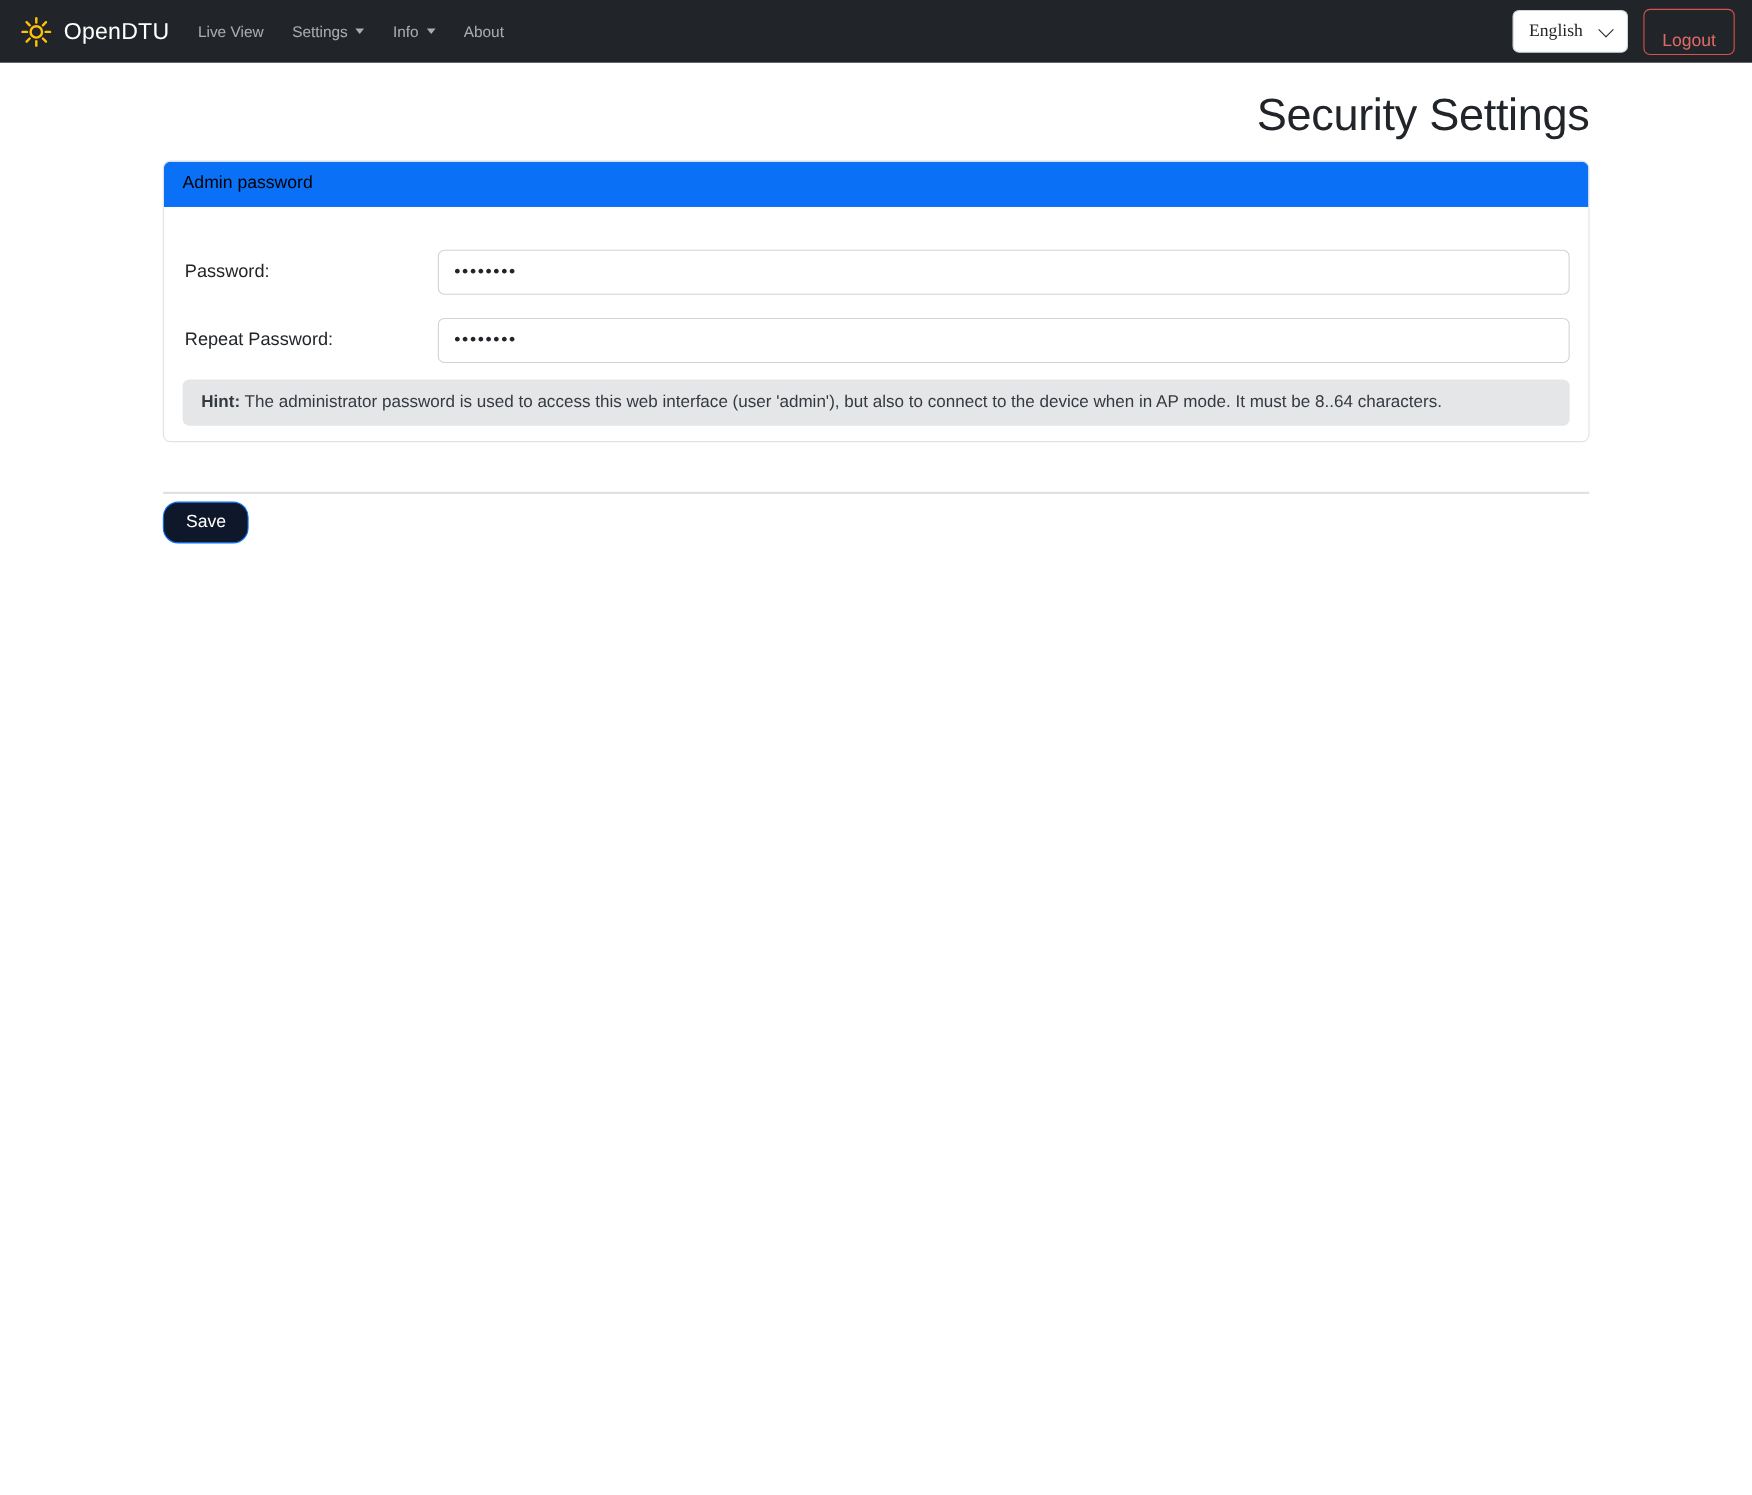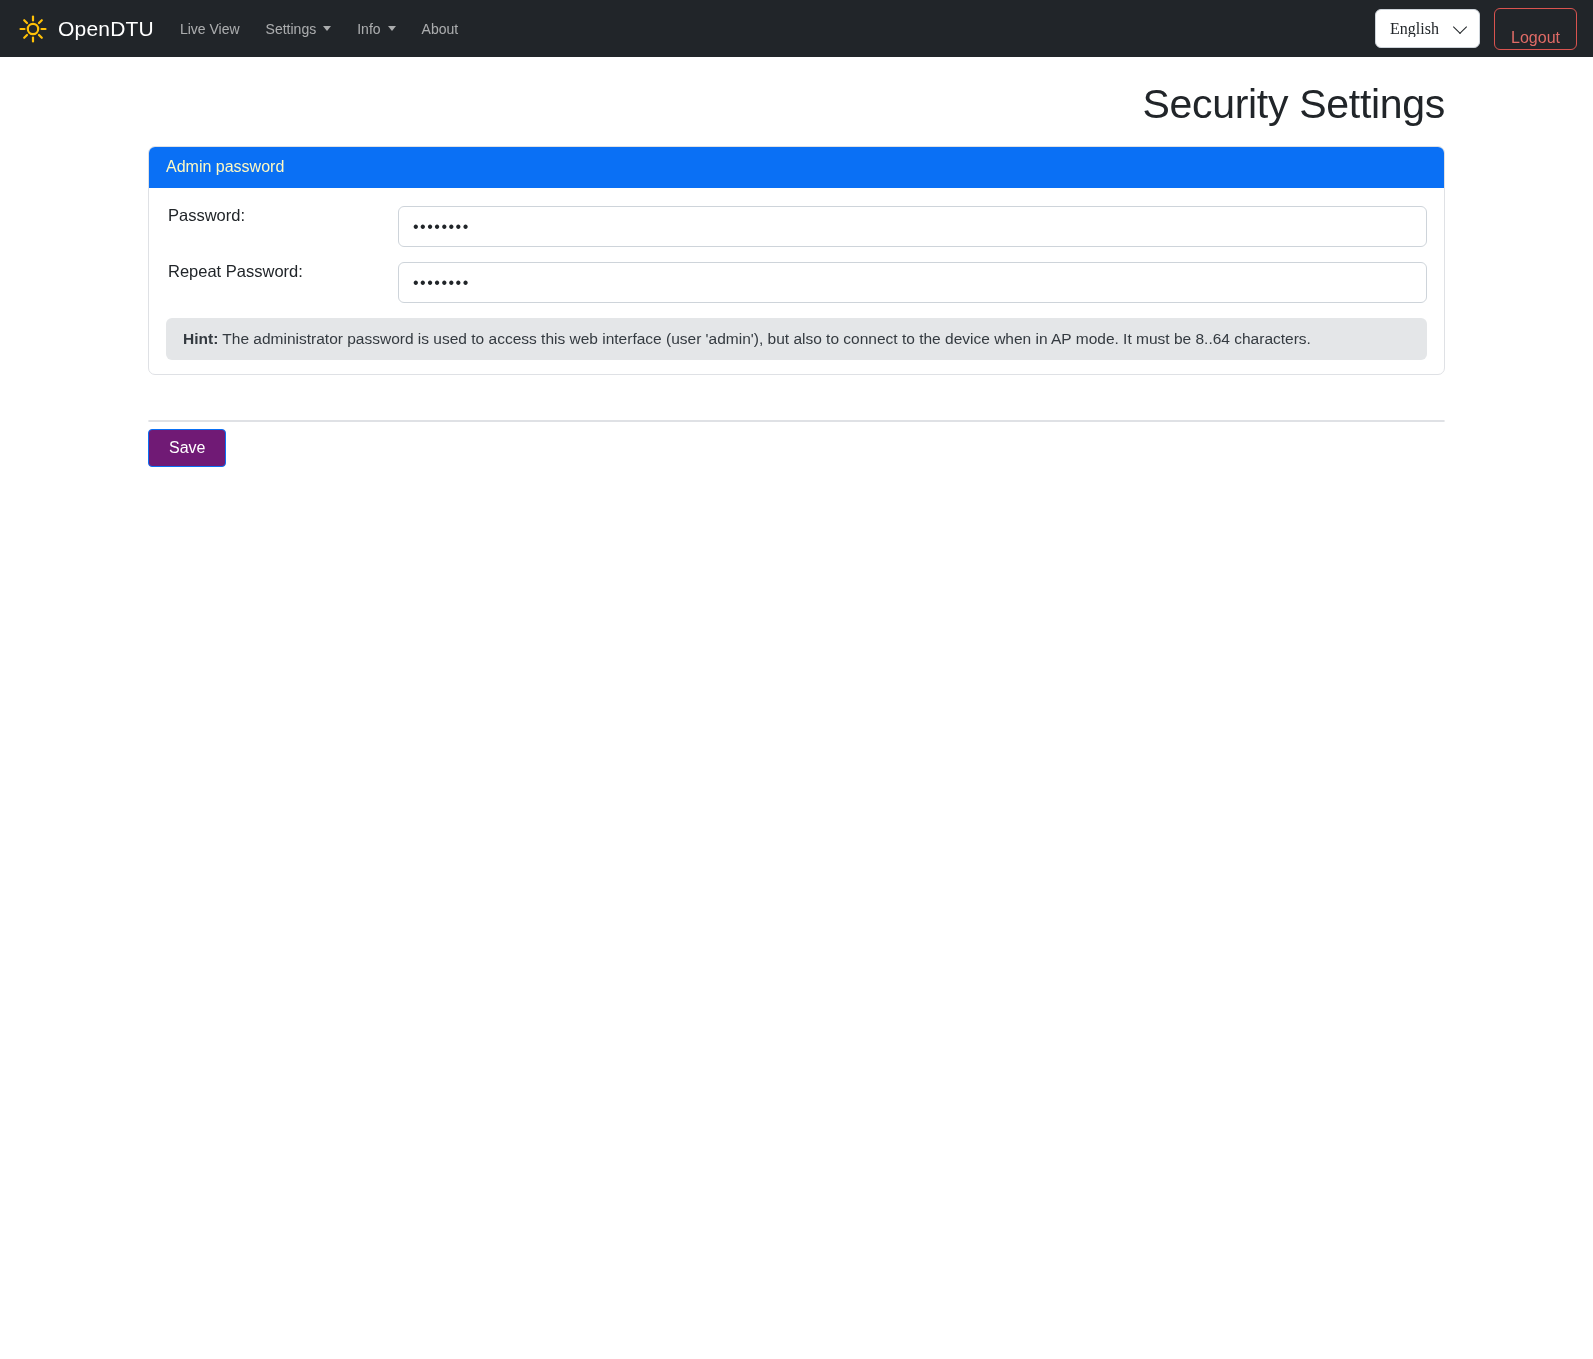--- a/index.html
+++ b/index.html
@@ -113,33 +113,34 @@
   .card {
     border: 1px solid #dfe1e5;
     border-radius: 7px;
     background: #fff;
     margin-bottom: 45px;
     overflow: hidden;
   }
   .card-header {
     background: #0d6efd;
     background: #0a70f5;
-    color: #fef9c3;
+    color: #000000;
     font-size: 16px;
     padding: 11px 17px;
     border-bottom: 1px solid #0a70f5;
   }
   .card-body {
     padding: 18px 17px 14px 17px;
   }
 
   .form-row {
     display: flex;
-    align-items: flex-start;
+    align-items: center;
     margin-bottom: 15px;
+    margin-top: 21px;
   }
   .form-label {
     width: 232px;
     flex: 0 0 232px;
     font-size: 16.5px;
     color: #212529;
     padding-left: 2px;
   }
   .form-control {
     flex: 1 1 auto;
@@ -199,24 +200,24 @@
     border-radius: 50%;
     background: #fff;
     top: 2.5px;
     left: 20px;
     transition: left .15s;
   }
   .switch input:not(:checked) + .slider { background: #b9bcc0; }
   .switch input:not(:checked) + .slider::before { left: 3px; }
 
   .save-btn {
-    background: #701a75;
+    background: #0f172a;
     border: 1px solid #0a70f5;
     color: #fff;
-    border-radius: 4px;
+    border-radius: 14px;
     font-size: 16px;
     font-family: "Liberation Sans", sans-serif;
     padding: 9px 20px;
     cursor: pointer;
     margin-top: -30px;
   }
   .save-wrap { margin-top: -28px; }
 </style>
 </head>
 <body>

